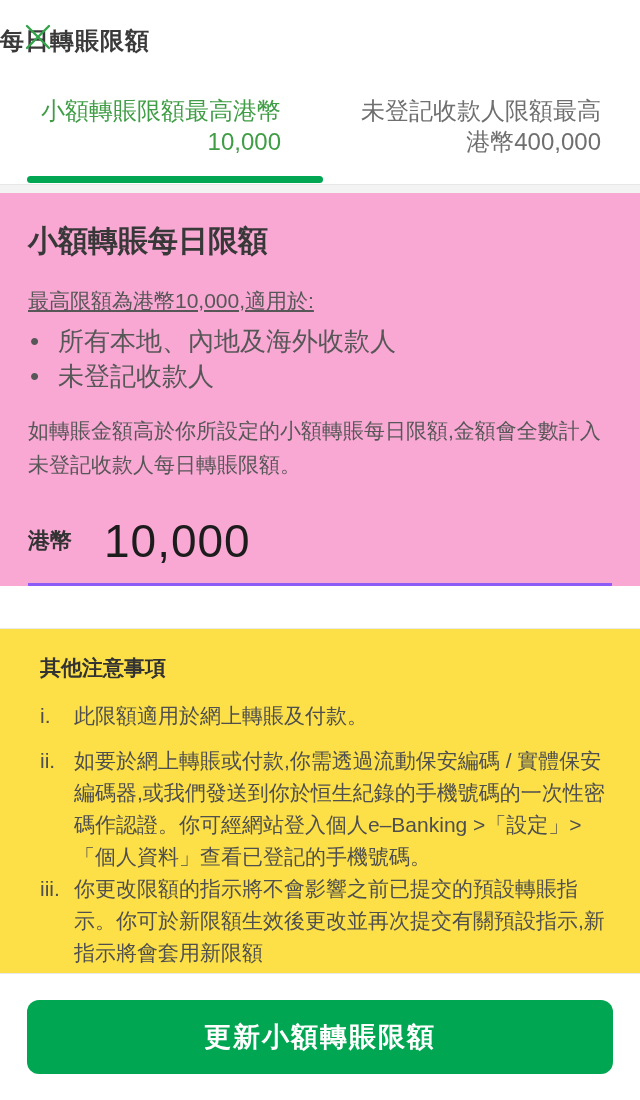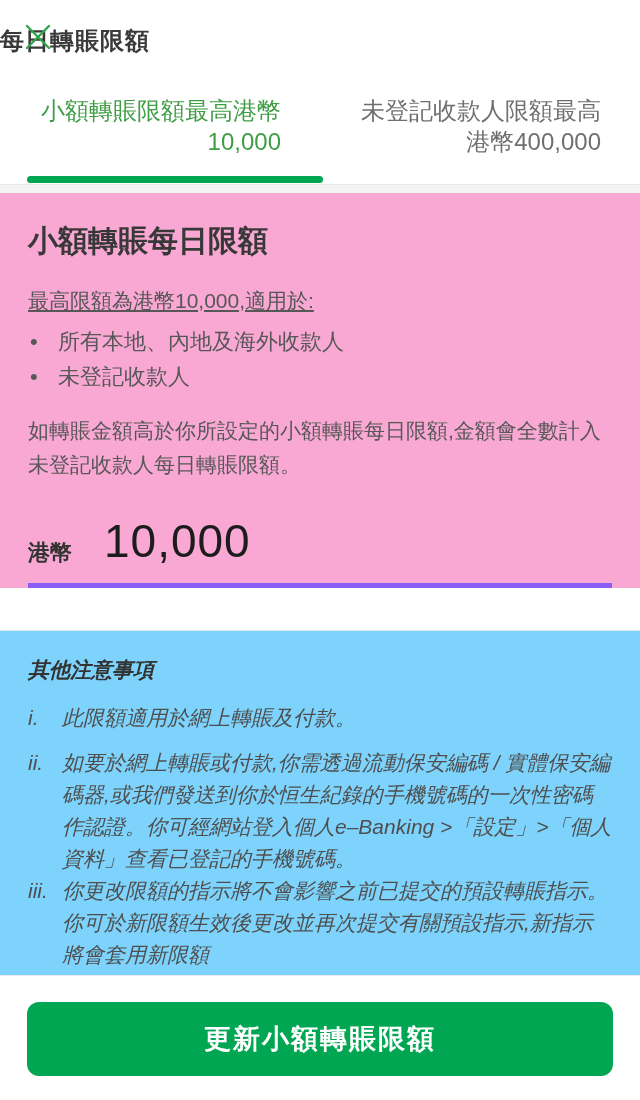--- a/index.html
+++ b/index.html
@@ -96,64 +96,63 @@
     margin-bottom: 8px;
     text-decoration: underline;
   }
   .bullet-list {
     list-style: none;
     margin-bottom: 20px;
   }
   .bullet-list li {
     position: relative;
     padding-left: 30px;
-    font-size: 22px;
+    font-size: 26px;
     line-height: 35px;
     color: #575757;
   }
   .bullet-list li::before {
     content: "\2022";
     position: absolute;
     left: 2px;
     color: #575757;
   }
   .note-text {
     font-size: 21px;
     line-height: 34px;
     color: #575757;
     margin-bottom: 32px;
   }
   .amount-field {
     display: flex;
-    align-items: flex-end;
-    border-bottom: 5px solid #8b5cf6;
+    align-items: center;
+    border-bottom: 3px solid #8b5cf6;
     padding-bottom: 15px;
     margin-bottom: 42px;
     cursor: text;
   }
   .currency-label {
     font-size: 22px;
     font-weight: 700;
     color: #333333;
     margin-right: 32px;
   }
   .amount-value {
     font-size: 46px;
     font-weight: 300;
     color: #1c1c1c;
     letter-spacing: 1px;
   }
 
   
   .notes {
-    background: #7dd3fc;
+    background: #fde047;
     border-top: 1px solid #e9e9e9;
     border-bottom: 1px solid #e9e9e9;
-    padding: 27px 28px 4px 28px;
-    font-style: italic;
+    padding: 27px 28px 4px 40px;
   }
   .notes-heading {
     font-size: 21px;
     font-weight: 700;
     color: #333333;
     line-height: 24px;
     margin-bottom: 20px;
   }
   .note-item {
     display: flex;

